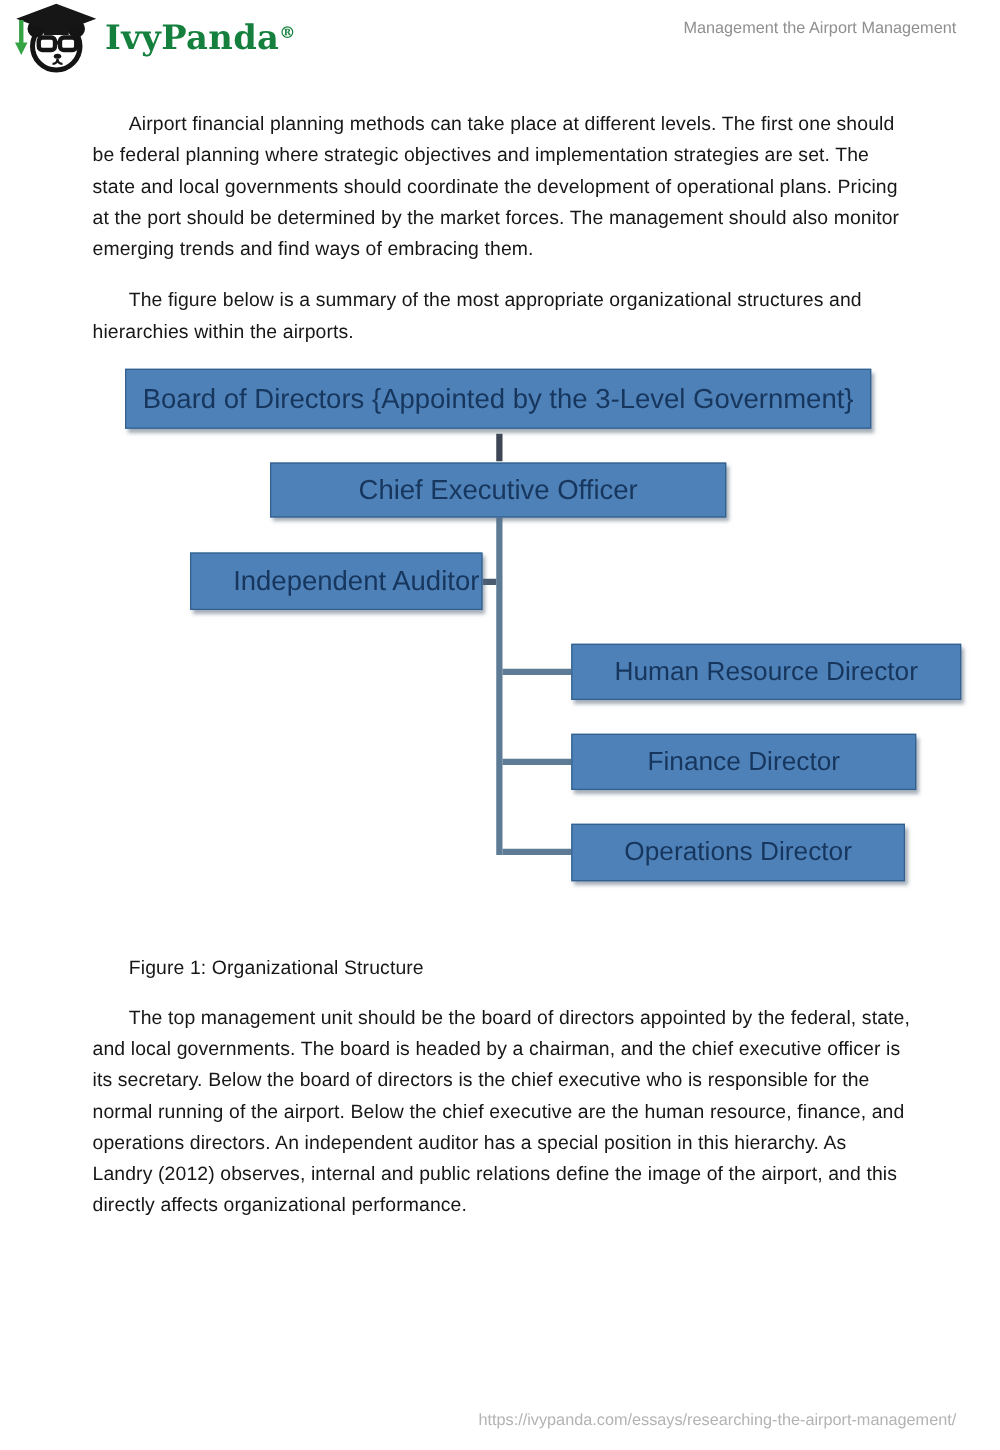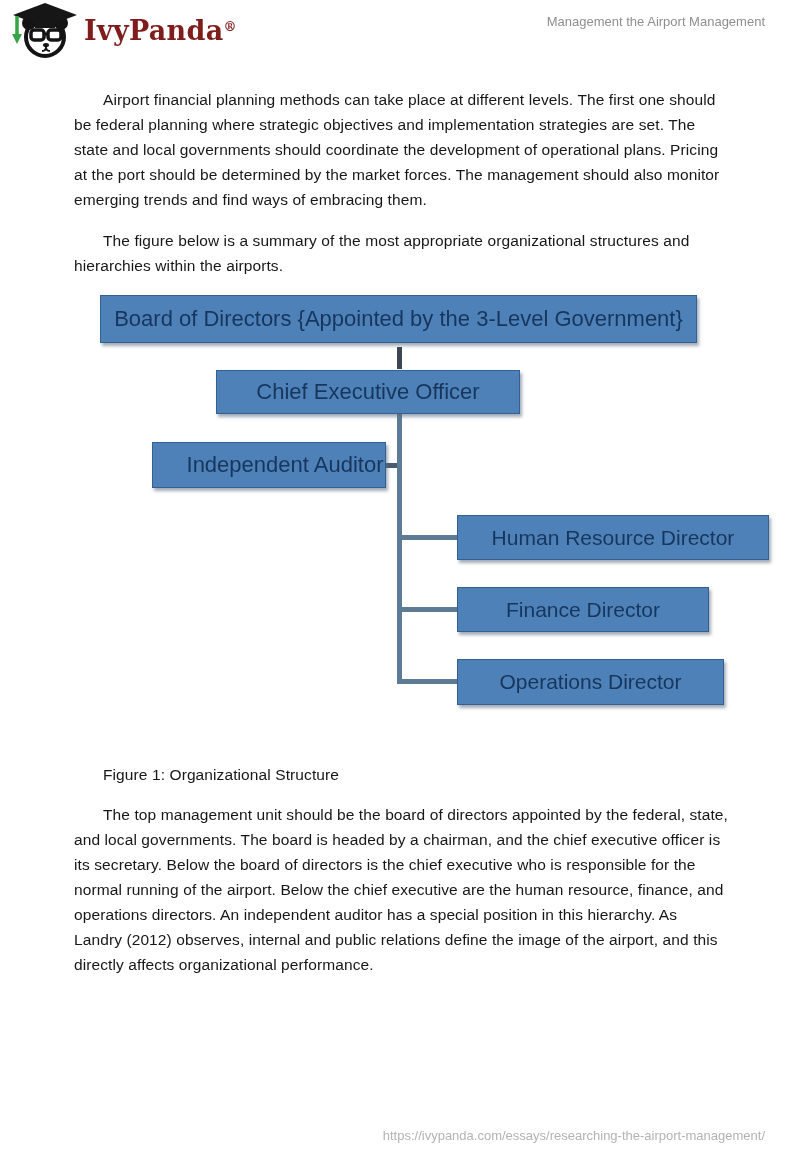--- a/index.html
+++ b/index.html
@@ -6,21 +6,21 @@
   #page {
     position:relative; width:800px; height:1160px; background:#ffffff;
     font-family:"Liberation Sans", sans-serif; overflow:hidden;
   }
 
   
   .logo { position:absolute; left:8px; top:2px; width:70px; height:60px; }
   .brand {
     position:absolute; left:84px; top:15px;
     font-family:"DejaVu Serif", serif; font-weight:700;
-    font-size:27px; color:#7f1d1d; letter-spacing:0.3px;
+    font-size:27px; color:#15803d; letter-spacing:0.3px;
   }
   .brand .rmark { font-size:13px; vertical-align:9px; font-weight:700; }
   .doc-title {
     position:absolute; right:35px; top:14px;
     font-size:13px; color:#8f8f8f;
   }
 
   
   .para {
     position:absolute; left:74px; width:654px;
@@ -38,24 +38,24 @@
     position:absolute;
     background:#4e81b8;
     border:1px solid #33608f;
     box-shadow:2px 3px 3px rgba(90,105,125,0.55);
     color:#17365d;
     font-family:Liberation Sans, sans-serif;
     display:flex; align-items:center; justify-content:center;
     text-align:center; box-sizing:border-box;
   }
   .node-board      { left:100px; top:0px;   width:597px; height:48px; font-size:22px; }
-  .node-ceo        { left:216px; top:75px;  width:304px; height:44px; font-size:22px; }
+  .node-ceo        { left:216px; top:75px;  width:365px; height:44px; font-size:22px; }
   .node-auditor    { left:152px; top:147px; width:234px; height:46px; font-size:22px;padding-left:32px; }
   .node-hr         { left:457px; top:220px; width:312px; height:45px; font-size:21px; }
-  .node-finance    { left:457px; top:292px; width:252px; height:45px; font-size:21px; }
+  .node-finance    { left:457px; top:292px; width:276px; height:45px; font-size:21px; }
   .node-operations { left:457px; top:364px; width:267px; height:46px; font-size:21px; }
 
   .conn { position:absolute; background:#5e7b96; }
   .conn-board-ceo  { left:397px; top:52px;  width:5px;  height:22px; background:#3c4654; }
   .conn-main-vert  { left:397px; top:119px; width:5px;  height:270px; }
   .conn-auditor    { left:386px; top:168px; width:11px; height:5px; background:#4a5c70; }
   .conn-hr         { left:402px; top:240px; width:55px; height:5px; }
   .conn-finance    { left:402px; top:312px; width:55px; height:5px; }
   .conn-operations { left:402px; top:384px; width:55px; height:5px; }
 

